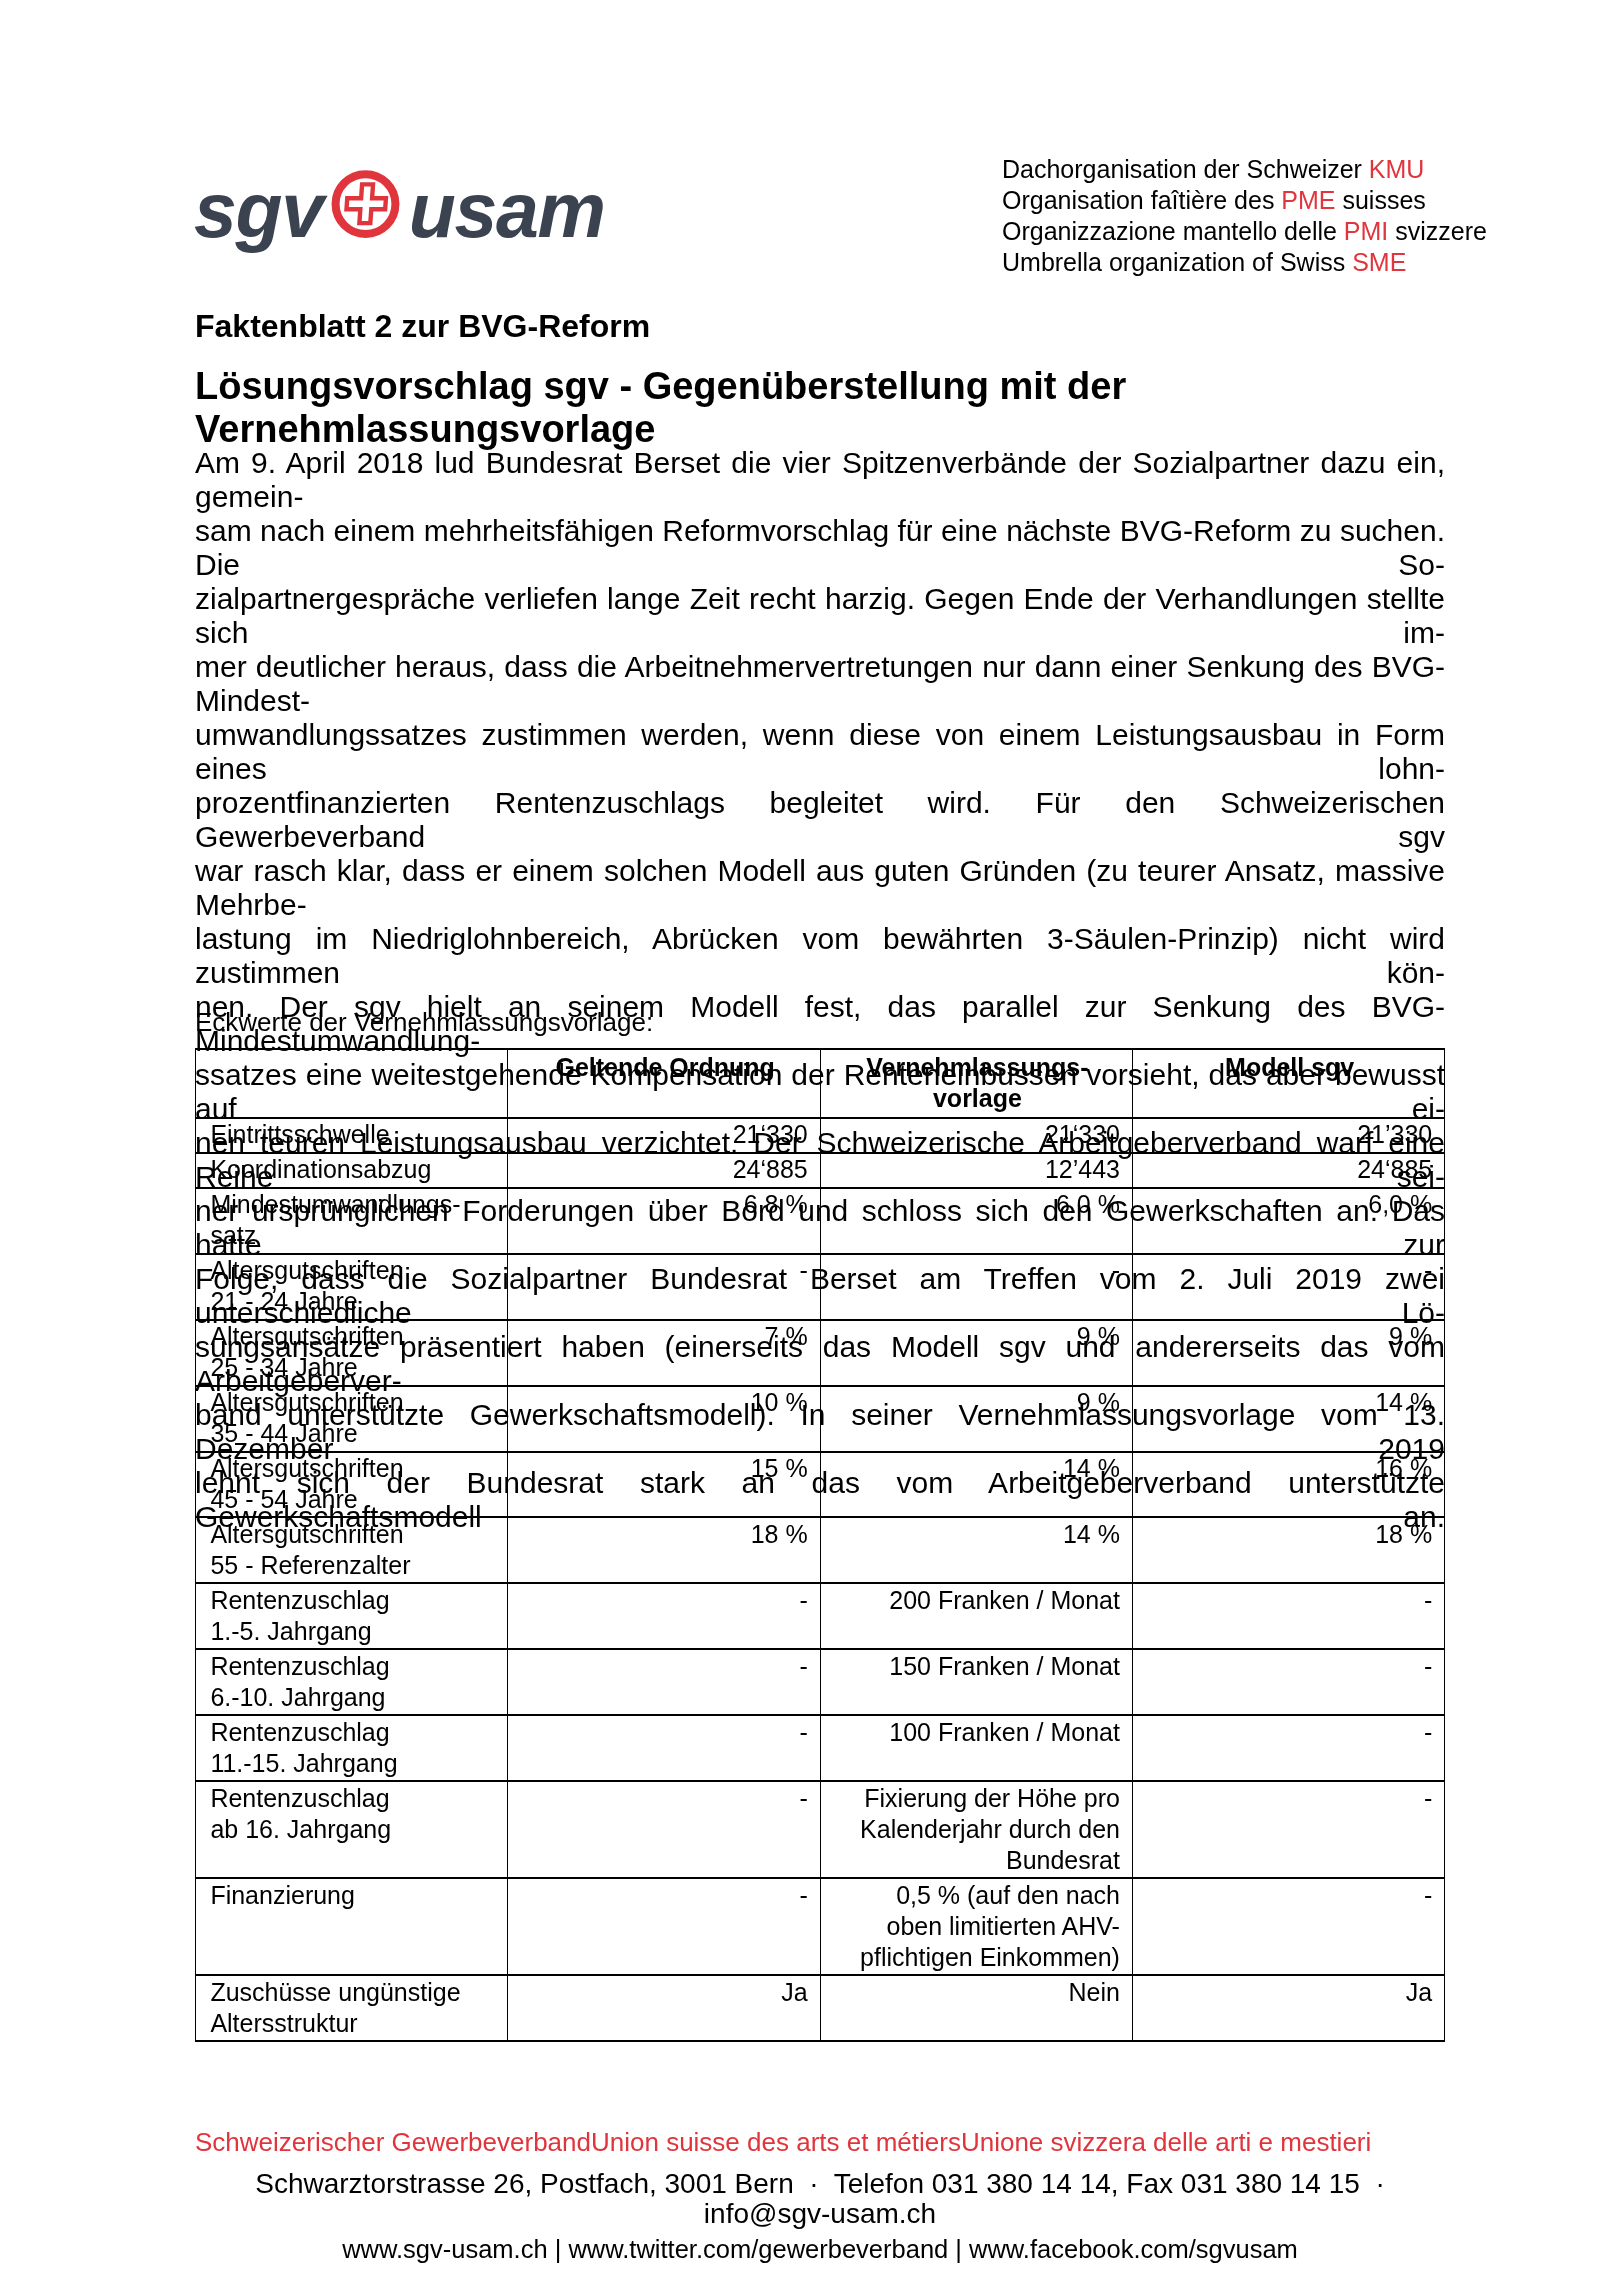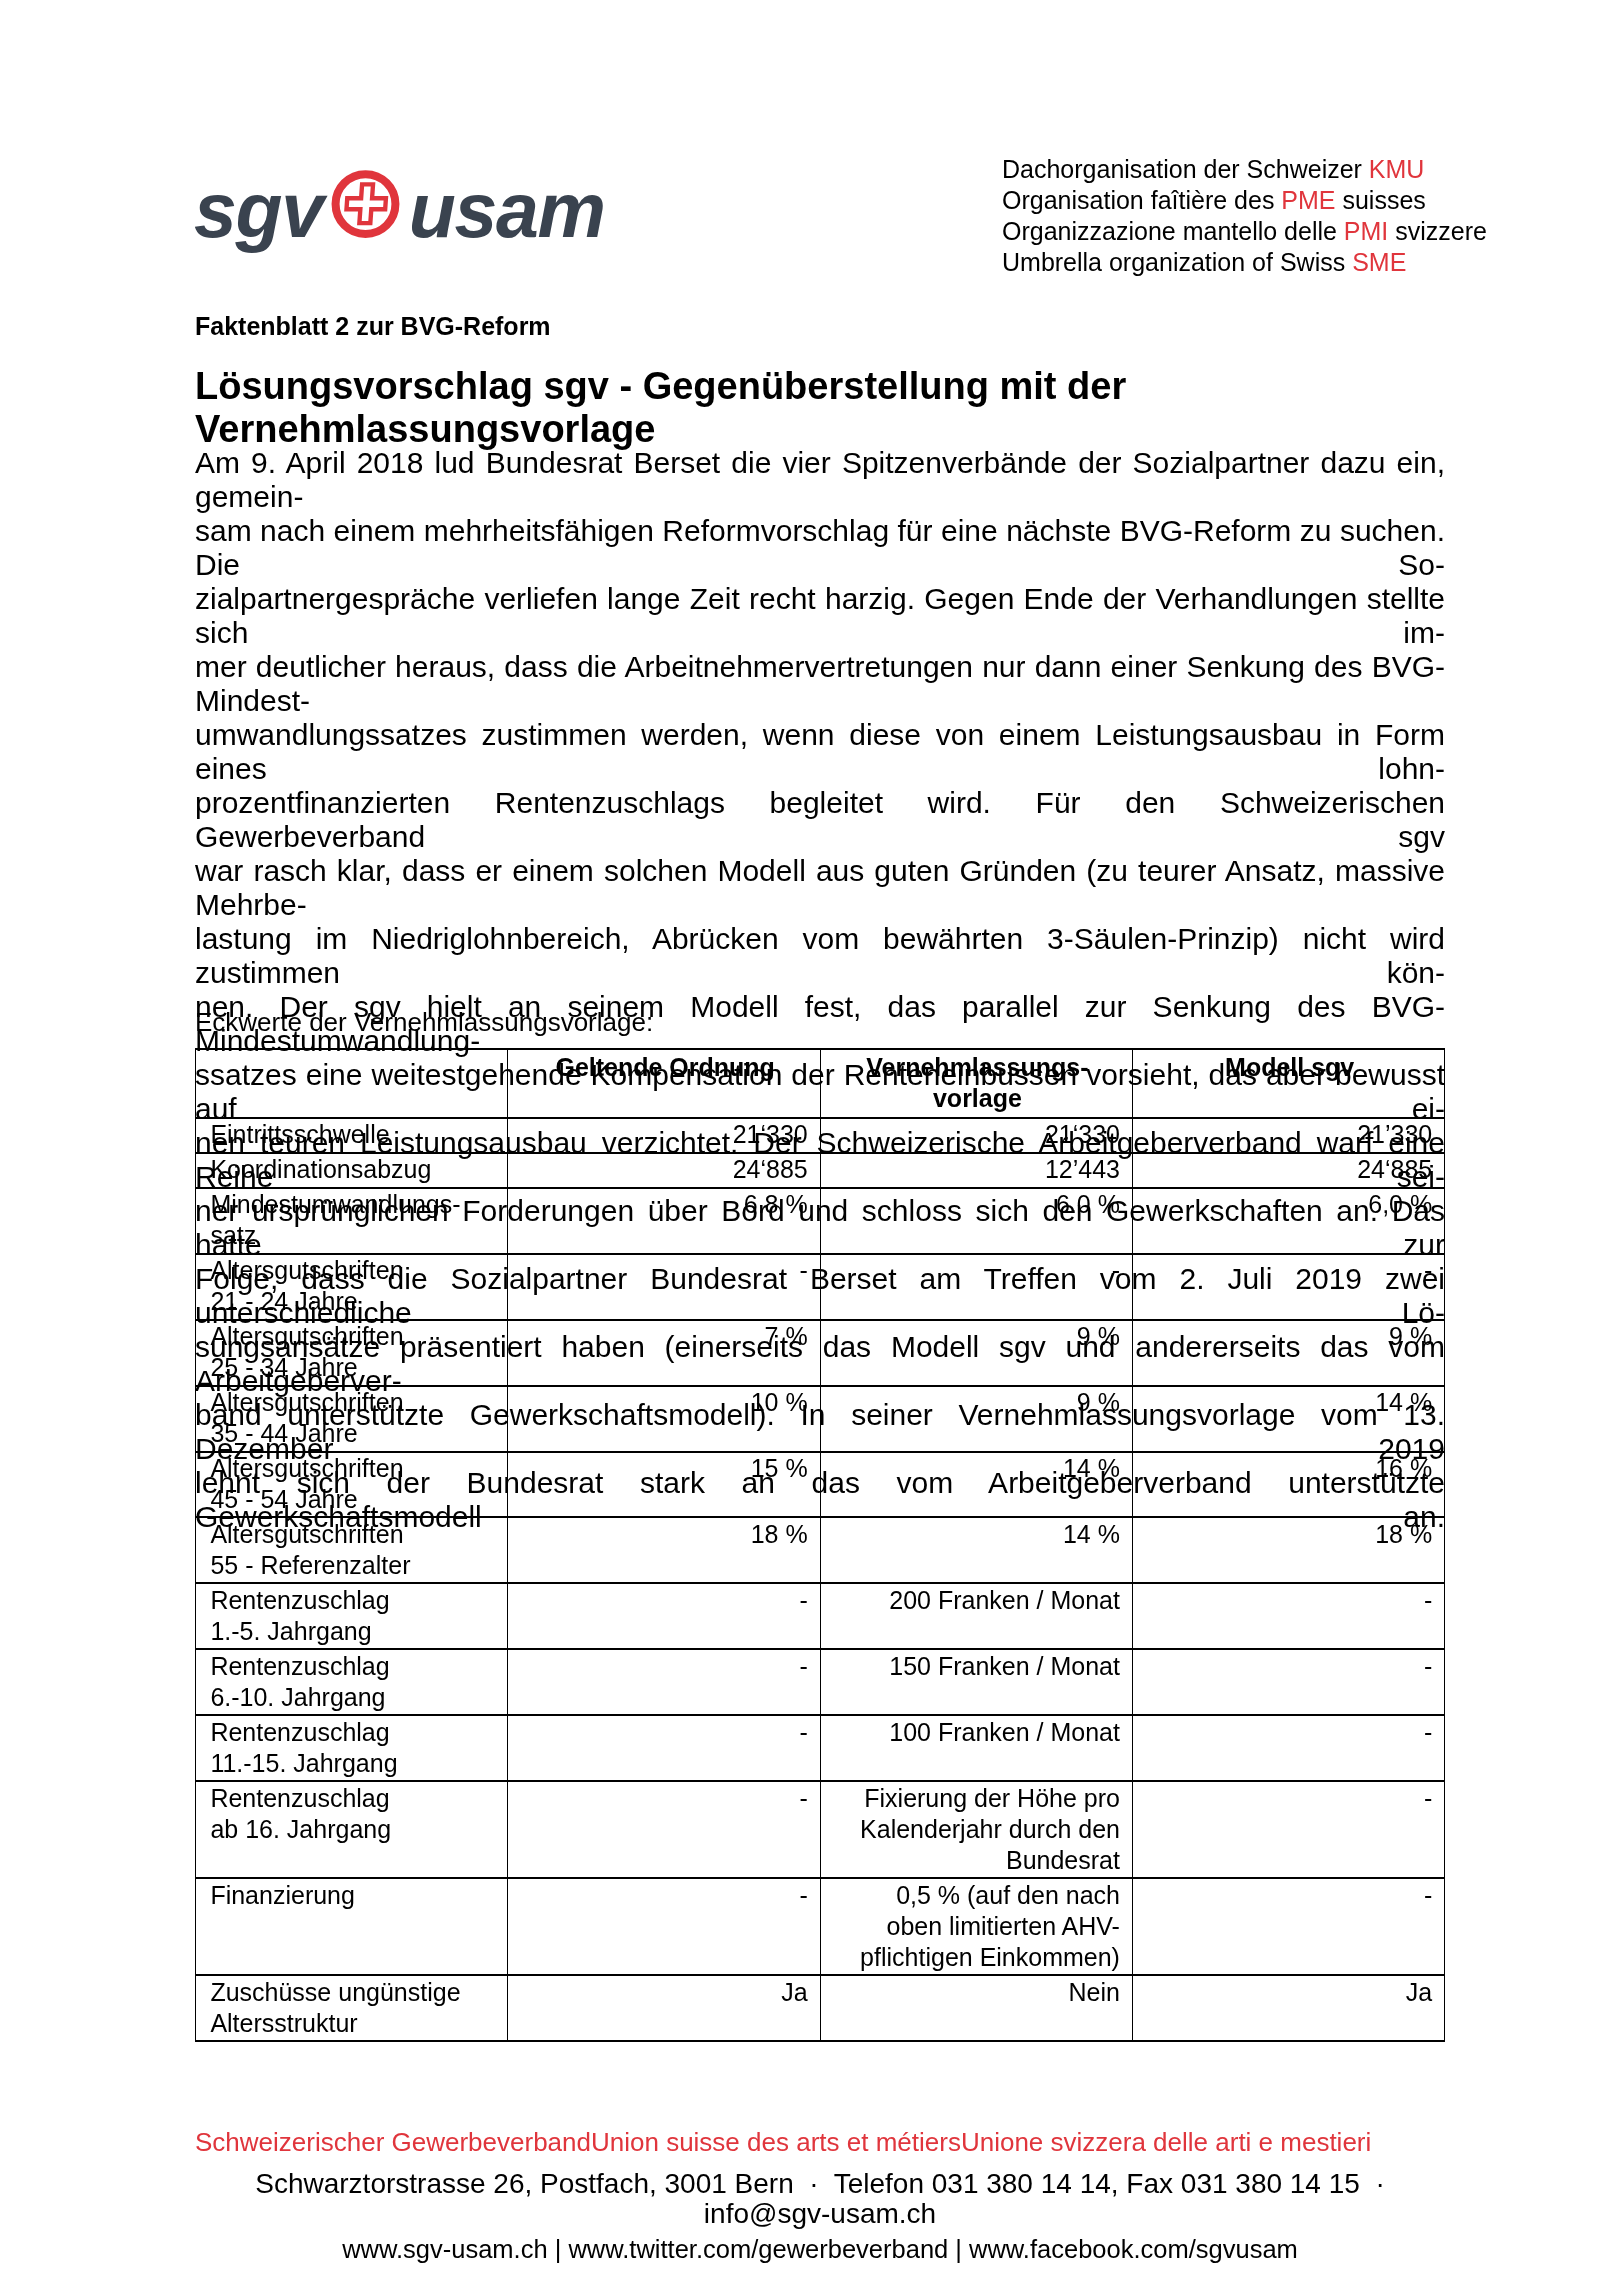--- a/index.html
+++ b/index.html
@@ -20,21 +20,21 @@
   .logo-emblem { margin:0 6.5px; transform:translateY(2.6px); }
   .org-block {
     position:absolute; left:1002px; top:154px;
     font-size:25px; line-height:31px; color:#000;
   }
   .accent { color:#e0353c; }
 
   
   .kicker {
     position:absolute; left:195px; top:309px;
-    font-size:25px; font-weight:bold; line-height:34px;
+    font-size:32px; font-weight:bold; line-height:34px;
   }
   .doc-title {
     position:absolute; left:195px; top:365px; width:1283px;
     font-size:38px; font-weight:bold; line-height:43px;
   }
 
   
   .intro {
     position:absolute; left:195px; top:446px; width:1250px;
     font-size:30px; line-height:34px;

